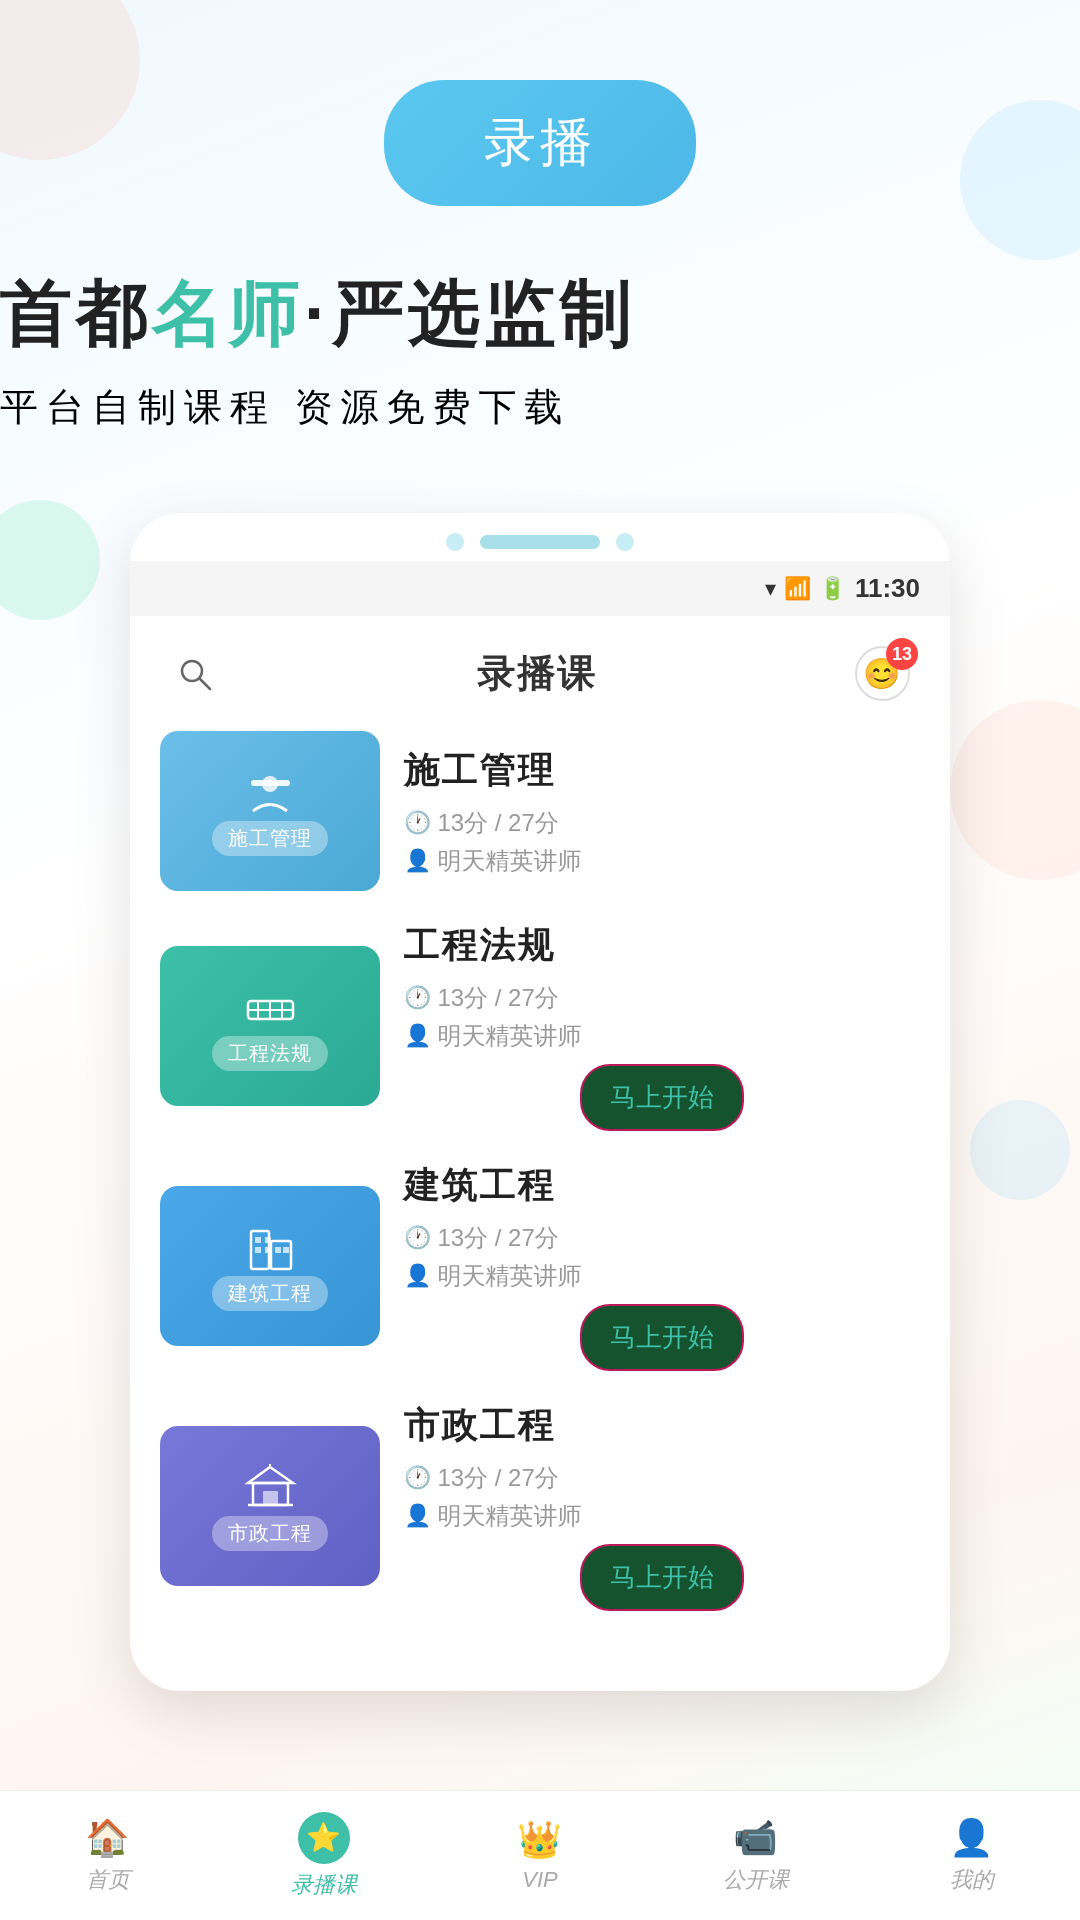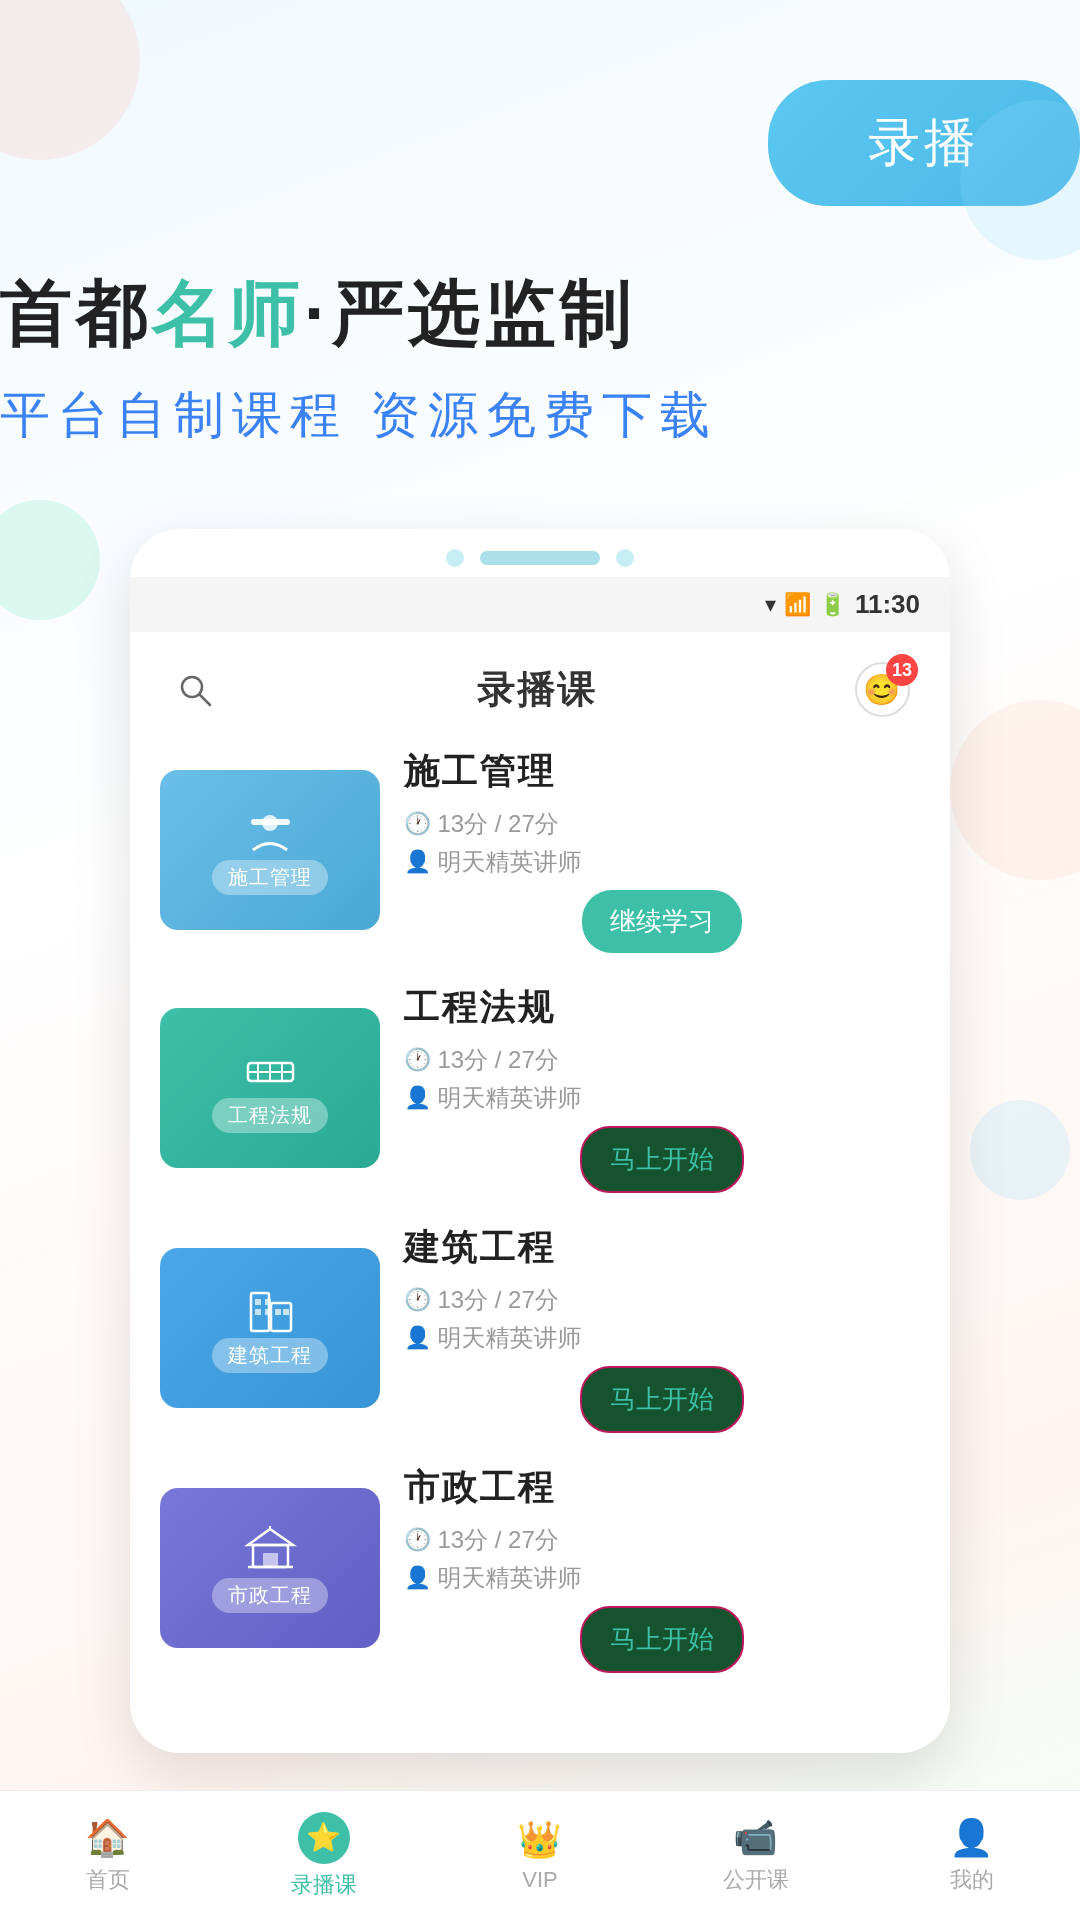--- a/index.html
+++ b/index.html
@@ -41,21 +41,21 @@
     }
     .bg-circle-5 {
       width: 100px; height: 100px;
       background: rgba(100, 200, 255, 0.15);
       top: 1100px; right: 10px;
     }
 
     
     .top-section {
       display: flex;
-      justify-content: flex-end;
+      justify-content: center;
       padding-top: 80px;
       padding-bottom: 40px;
     }
     .record-btn {
       background: linear-gradient(135deg, #5bc8f0, #4db8e8);
       color: white;
       font-size: 52px;
       font-weight: 500;
       padding: 28px 100px;
       border-radius: 60px;
@@ -73,22 +73,22 @@
       font-size: 72px;
       font-weight: 700;
       color: #222;
       letter-spacing: 4px;
       margin-bottom: 20px;
     }
     .hero-title .highlight {
       color: #3dbfa8;
     }
     .hero-subtitle {
-      font-size: 50px;
-      color: #3b82f6;
+      font-size: 38px;
+      color: #000000;
       letter-spacing: 8px;
     }
 
     
     .phone-mockup {
       margin: 40px auto 0;
       width: 820px;
       background: white;
       border-radius: 50px;
       box-shadow: 0 20px 60px rgba(0,0,0,0.12);
@@ -288,20 +288,21 @@
       cursor: pointer;
       flex: 1;
     }
     .nav-icon {
       font-size: 36px;
       color: #aaa;
     }
     .nav-label {
       font-size: 22px;
       color: #aaa;
+      font-style: italic;
     }
     .nav-label.active { color: #3dbfa8; }
     .nav-star-icon {
       width: 52px; height: 52px;
       background: #3dbfa8;
       border-radius: 50%;
       display: flex; align-items: center; justify-content: center;
       color: white;
       font-size: 28px;
     }
@@ -376,21 +377,20 @@
       <div class="course-meta">
         <div class="meta-row">
           <span class="meta-icon">🕐</span>
           <span>13分 / 27分</span>
         </div>
         <div class="meta-row">
           <span class="meta-icon">👤</span>
           <span>明天精英讲师</span>
         </div>
       </div>
-      <button class="action-btn btn-continue">继续学习</button>
     </div>
   </div>
       <div class="course-item">
     <div class="course-thumbnail thumb-2">
       <svg width="55" height="55" viewBox="0 0 55 55" fill="none">
             <rect x="5" y="20" width="45" height="18" rx="3" stroke="white" stroke-width="2.5" fill="none"></rect>
             <line x1="5" y1="29" x2="50" y2="29" stroke="white" stroke-width="2"></line>
             <line x1="15" y1="20" x2="15" y2="38" stroke="white" stroke-width="2"></line>
             <line x1="27" y1="20" x2="27" y2="38" stroke="white" stroke-width="2"></line>
             <line x1="39" y1="20" x2="39" y2="38" stroke="white" stroke-width="2"></line>

